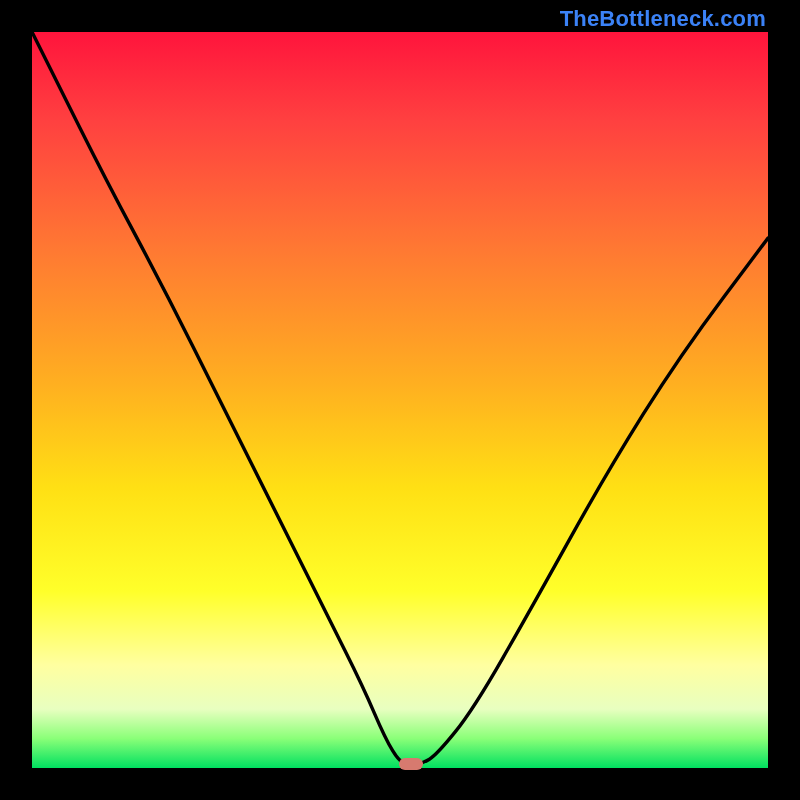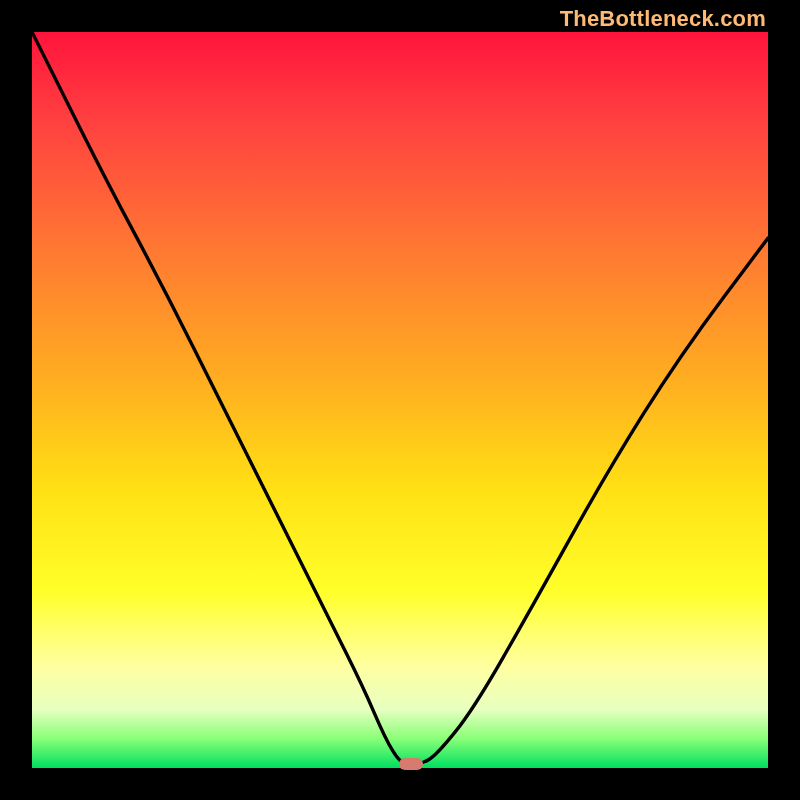--- a/index.html
+++ b/index.html
@@ -37,21 +37,21 @@
       #00e060 100%
     );
   }
   .watermark {
     position: absolute;
     top: 6px;
     right: 34px;
     font-family: Arial, Helvetica, sans-serif;
     font-size: 22px;
     font-weight: 600;
-    color: #fdba74;
+    color: #3b82f6;
     letter-spacing: 0.2px;
   }
   svg.curve {
     position: absolute;
     top: 0;
     left: 0;
     width: 736px;
     height: 736px;
   }
   .marker {

